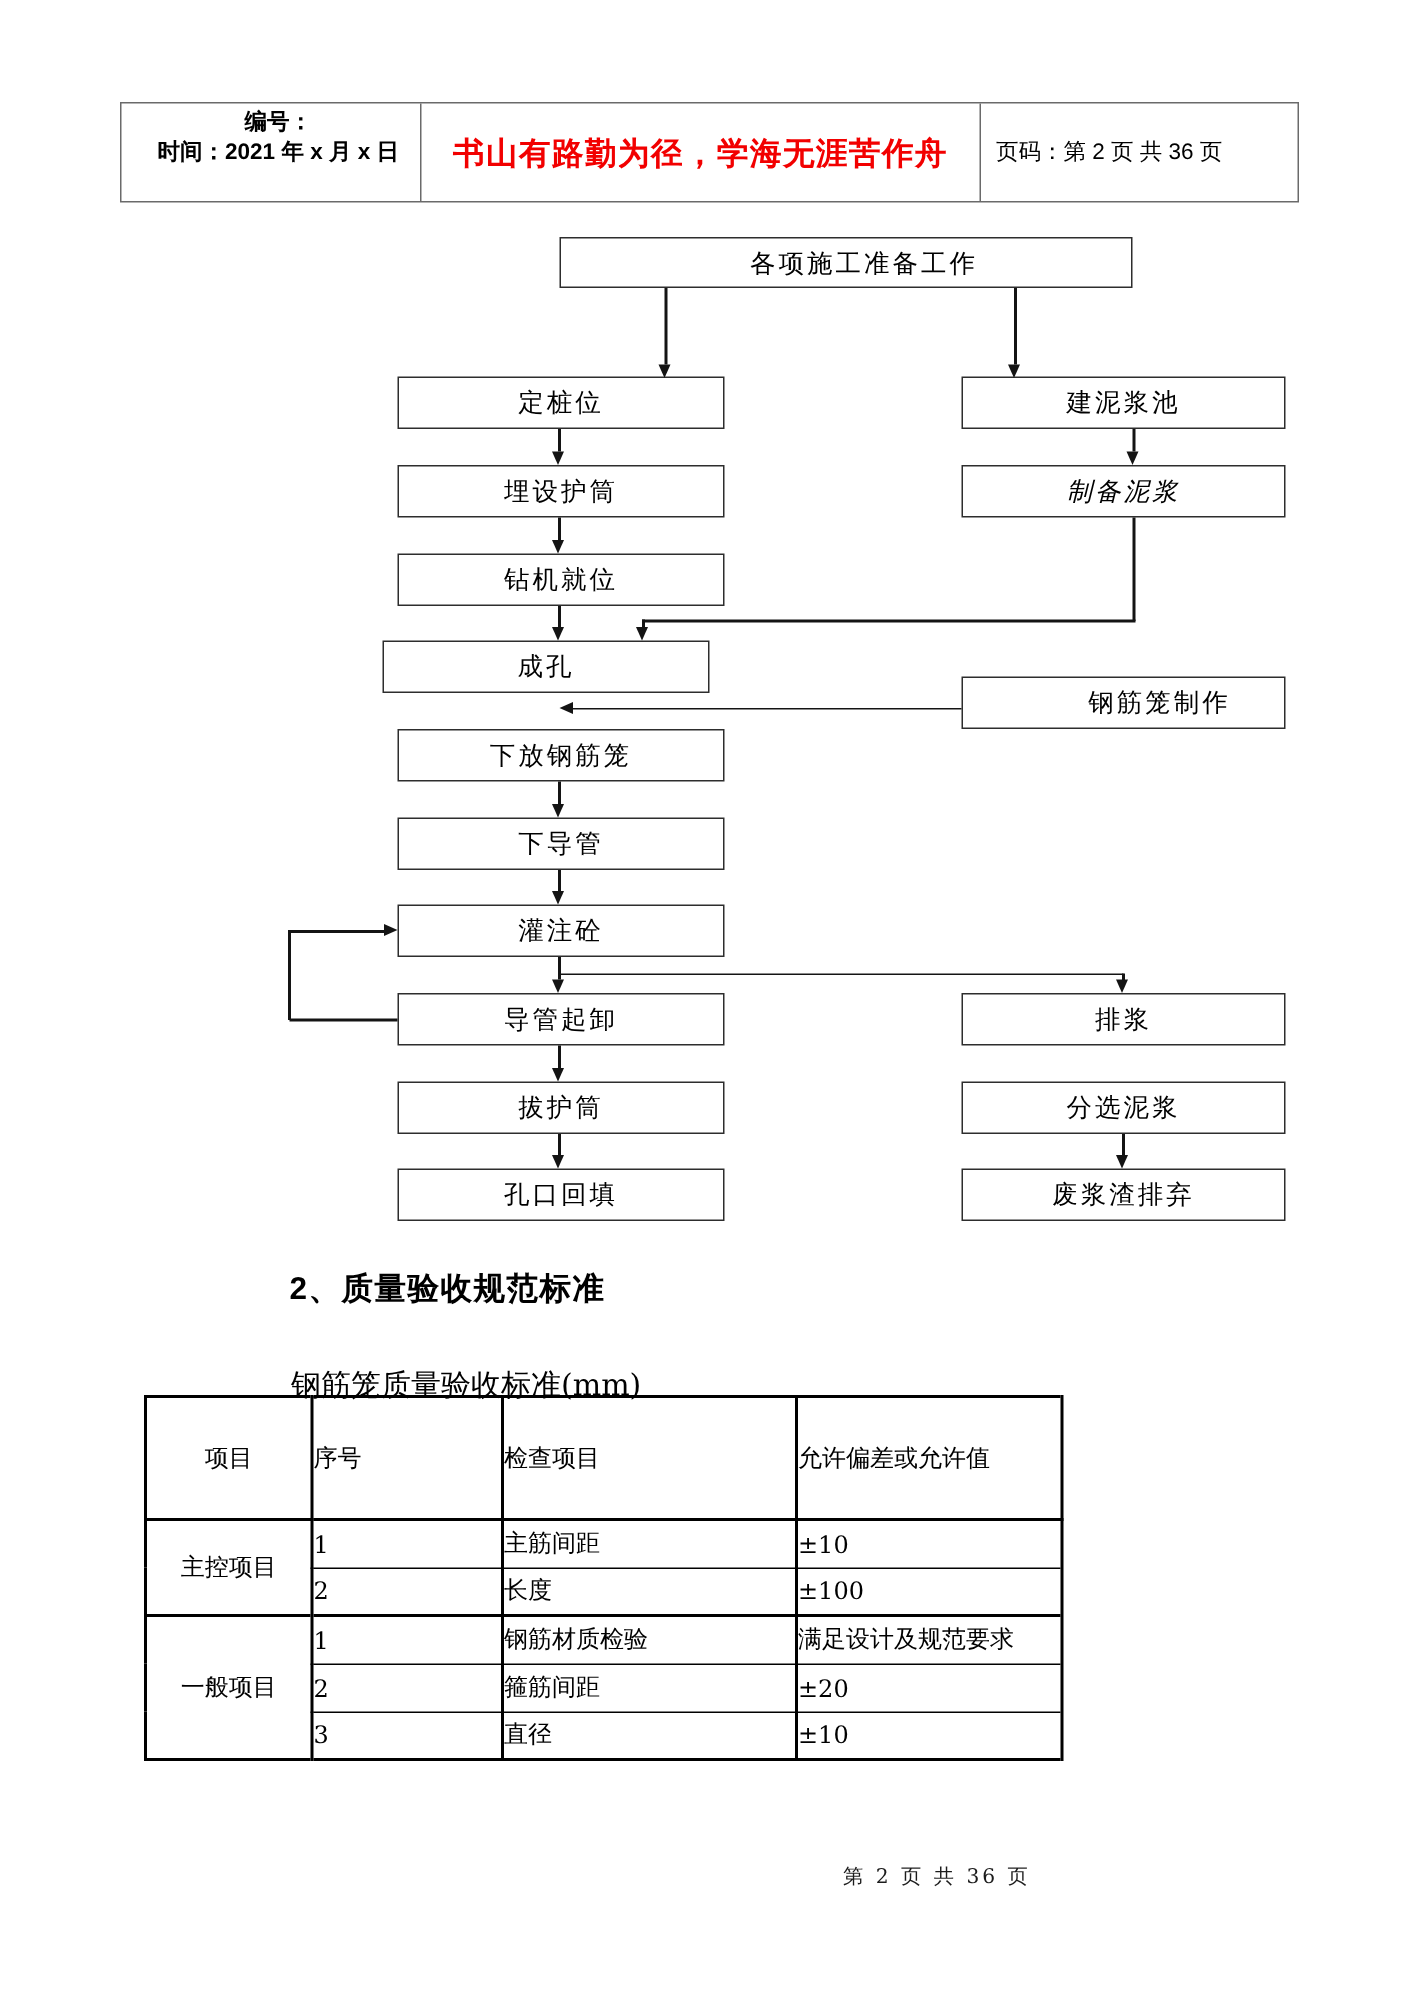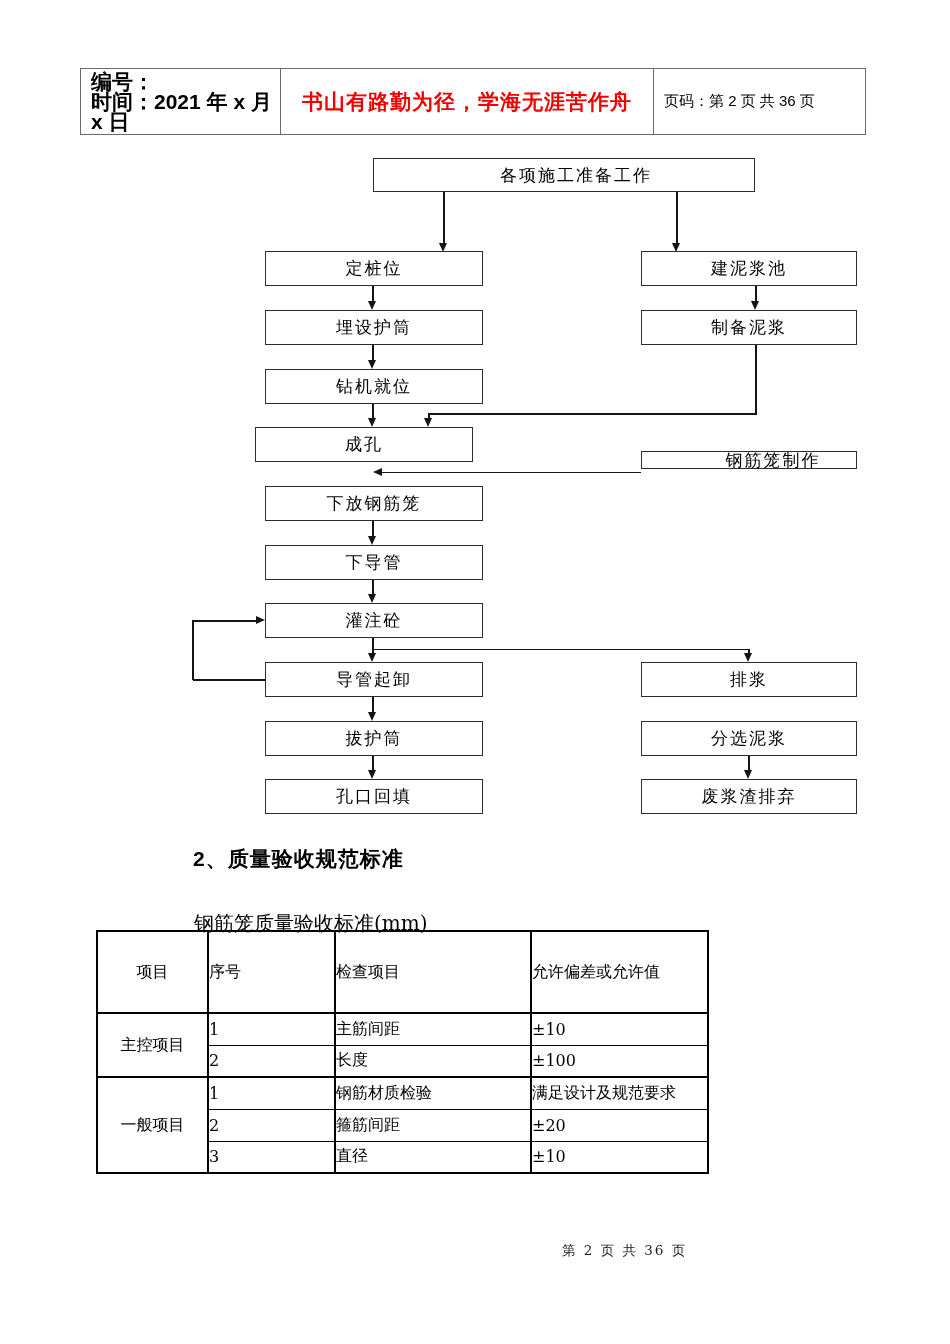--- a/index.html
+++ b/index.html
@@ -5,21 +5,21 @@
   html,body{margin:0;padding:0;background:#ffffff;}
   .page{position:relative;width:950px;height:1344px;background:#ffffff;overflow:hidden;
         font-family:"DejaVu Serif","Liberation Serif",serif;color:#000;}
 
   
   .hdr{position:absolute;left:80px;top:68px;width:786px;height:67px;
        border:1.5px solid #6a6a6a;box-sizing:border-box;display:flex;}
   .hdr-cell{box-sizing:border-box;height:100%;}
   .hdr-left{width:200px;border-right:1.5px solid #6a6a6a;padding:3px 0 0 10px;
             font-family:"Liberation Sans","DejaVu Sans",sans-serif;font-weight:bold;
-            font-size:21px;line-height:20px;}
+            font-size:15px;line-height:20px;text-align:center;}
   .hdr-mid{width:373px;border-right:1.5px solid #6a6a6a;display:flex;align-items:center;justify-content:center;}
   .hdr-slogan{color:#f20000;font-weight:bold;font-size:21px;letter-spacing:1px;}
   .hdr-right{flex:1;display:flex;align-items:center;padding-left:10px;
              font-family:"Liberation Sans","DejaVu Sans",sans-serif;font-weight:normal;font-size:15px;}
 
   
   .fb{position:absolute;box-sizing:border-box;border:1.5px solid #2d2d2d;background:#fff;
       display:flex;align-items:center;justify-content:center;font-size:17px;letter-spacing:2px;}
   .ln{position:absolute;background:#141414;}
   .ahd{position:absolute;width:0;height:0;border-left:4.5px solid transparent;
@@ -71,26 +71,26 @@
   </div>
 
   <div>
 
     <div class="fb" style="left:373px;top:158px;width:382px;height:34px;padding-left:24px;">各项施工准备工作</div>
 
     <div class="fb" style="left:265px;top:251px;width:218px;height:35px;">定桩位</div>
     <div class="fb" style="left:641px;top:251px;width:216px;height:35px;">建泥浆池</div>
 
     <div class="fb" style="left:265px;top:310px;width:218px;height:35px;">埋设护筒</div>
-    <div class="fb" style="left:641px;top:310px;width:216px;height:35px;">制备泥浆</div>
+    <div class="fb" style="left:641px;top:310px;width:216px;height:35px;font-style:italic;">制备泥浆</div>
 
     <div class="fb" style="left:265px;top:369px;width:218px;height:35px;">钻机就位</div>
 
     <div class="fb" style="left:255px;top:427px;width:218px;height:35px;">成孔</div>
-    <div class="fb" style="left:641px;top:451px;width:216px;height:18px;padding-left:48px;">钢筋笼制作</div>
+    <div class="fb" style="left:641px;top:451px;width:216px;height:35px;padding-left:48px;">钢筋笼制作</div>
 
     <div class="fb" style="left:265px;top:486px;width:218px;height:35px;">下放钢筋笼</div>
     <div class="fb" style="left:265px;top:545px;width:218px;height:35px;">下导管</div>
     <div class="fb" style="left:265px;top:603px;width:218px;height:35px;">灌注砼</div>
 
     <div class="fb" style="left:265px;top:662px;width:218px;height:35px;">导管起卸</div>
     <div class="fb" style="left:641px;top:662px;width:216px;height:35px;">排浆</div>
 
     <div class="fb" style="left:265px;top:721px;width:218px;height:35px;">拔护筒</div>
     <div class="fb" style="left:641px;top:721px;width:216px;height:35px;">分选泥浆</div>

